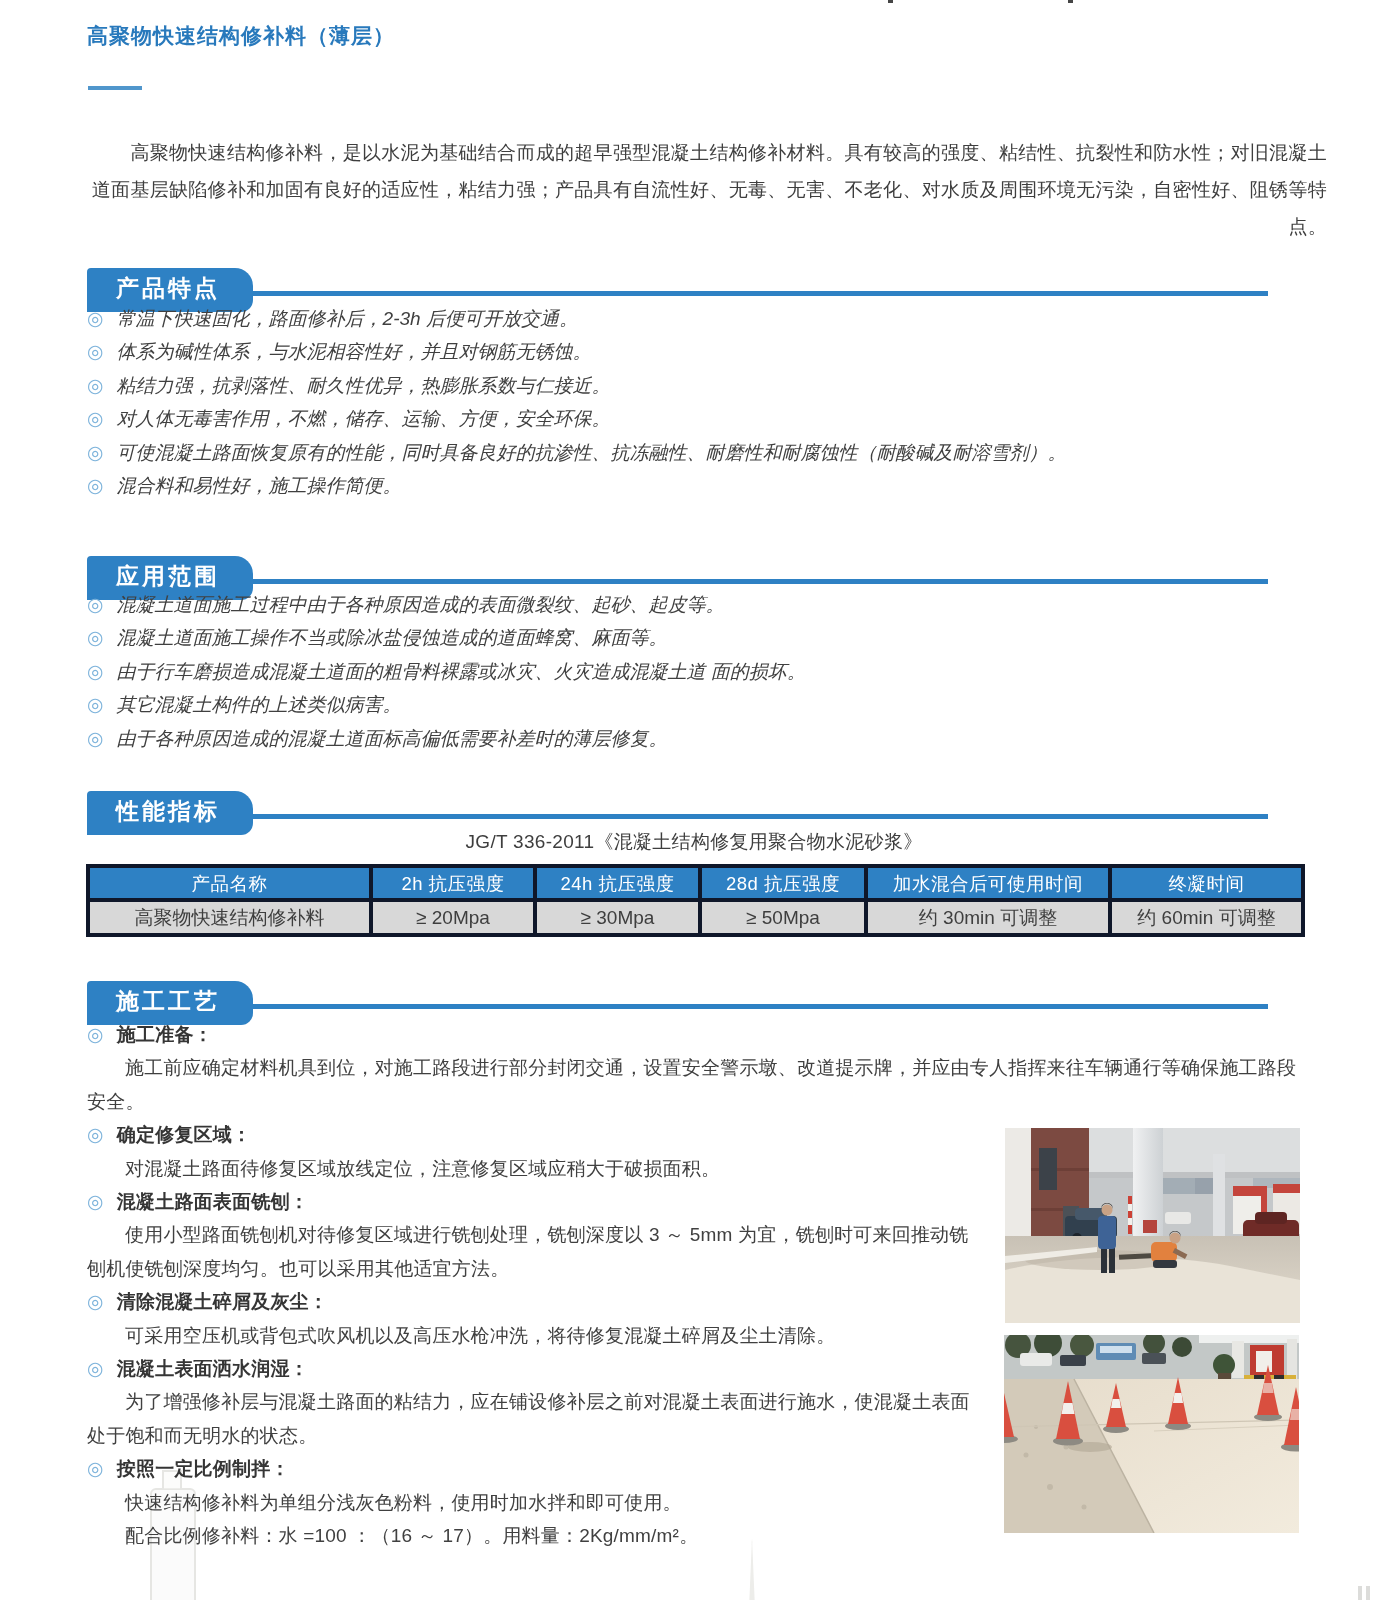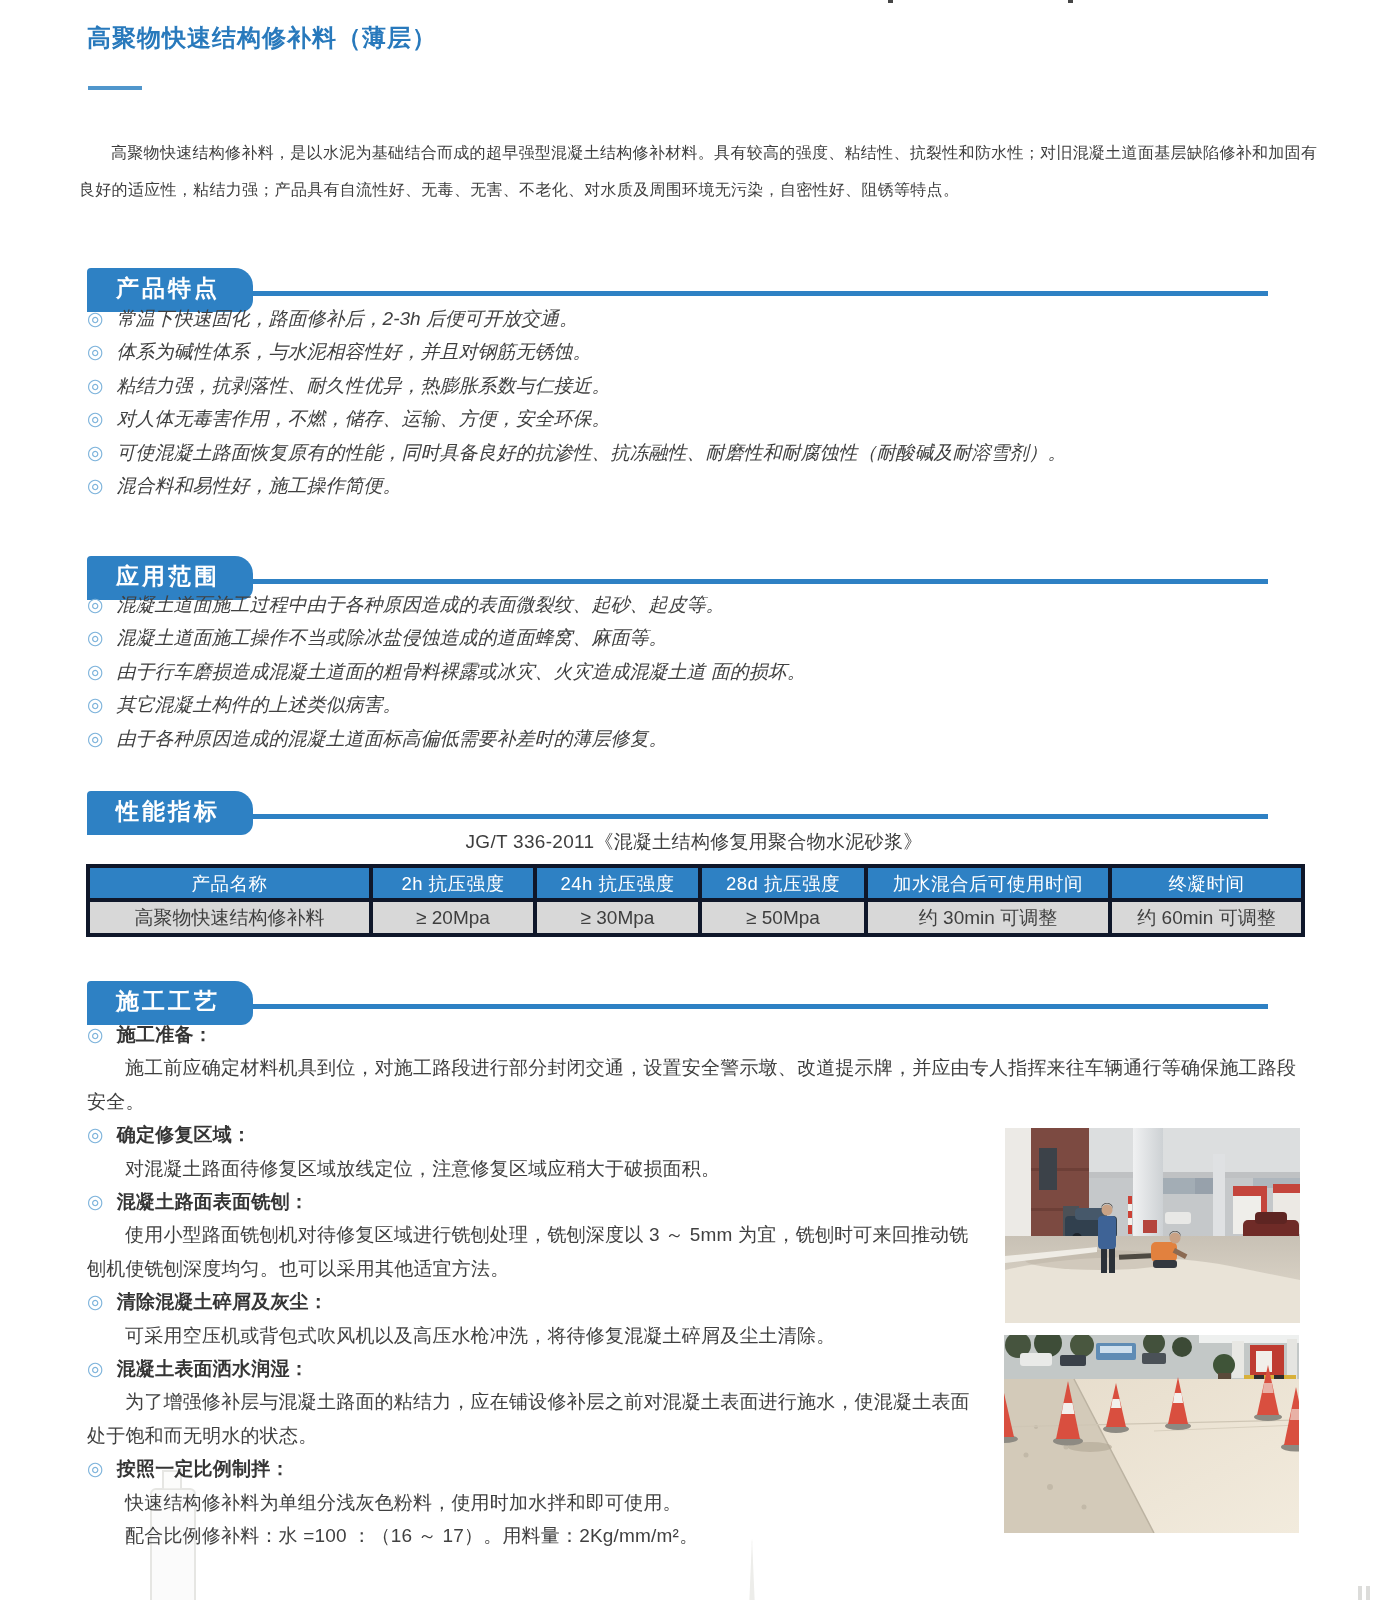--- a/index.html
+++ b/index.html
@@ -3,26 +3,26 @@
 <meta charset="utf-8">
 <style>
   html,body { margin:0; padding:0; background:#ffffff; }
   .page {
     position:relative; width:1384px; height:1600px; overflow:hidden;
     background:#ffffff; font-family:"Liberation Sans","DejaVu Sans",sans-serif;
     color:#404040;
   }
   .speck { position:absolute; top:0; width:5px; height:3px; background:#454545; }
 
-  .title { position:absolute; left:87px; top:22px; margin:0; font-size:24px; font-weight:bold;
+  .title { position:absolute; left:87px; top:22px; margin:0; font-size:21px; font-weight:bold;
            color:#2879BC; letter-spacing:1px; white-space:nowrap; }
   .title-dash { position:absolute; left:88px; top:86px; width:54px; height:4px; background:#5096CC; }
 
-  .intro { position:absolute; left:79px; top:134px; width:1240px; margin:0;
-           font-size:16px; line-height:37px; color:#3E3E3E; text-indent:2em; letter-spacing:.3px; }
+  .intro { position:absolute; left:87px; top:134px; width:1240px; margin:0;
+           font-size:19px; line-height:37px; color:#3E3E3E; text-indent:2em; letter-spacing:.3px;text-align:right; }
 
   
   .sec { position:absolute; left:87px; width:1181px; height:44px; }
   .sec-rule { position:absolute; left:0; right:0; bottom:0; height:5px; background:#2E81C4; }
   .sec-tab { position:absolute; left:0; top:16px; width:166px; height:44px; background:#2E81C4;
              border-radius:4px 18px 12px 0; color:#ffffff; font-size:23px; font-weight:bold;
              line-height:41px; padding-left:29px; box-sizing:border-box; letter-spacing:3px; }
 
   
   .blist { position:absolute; left:87px; width:1240px; margin:0; padding:0; list-style:none;

